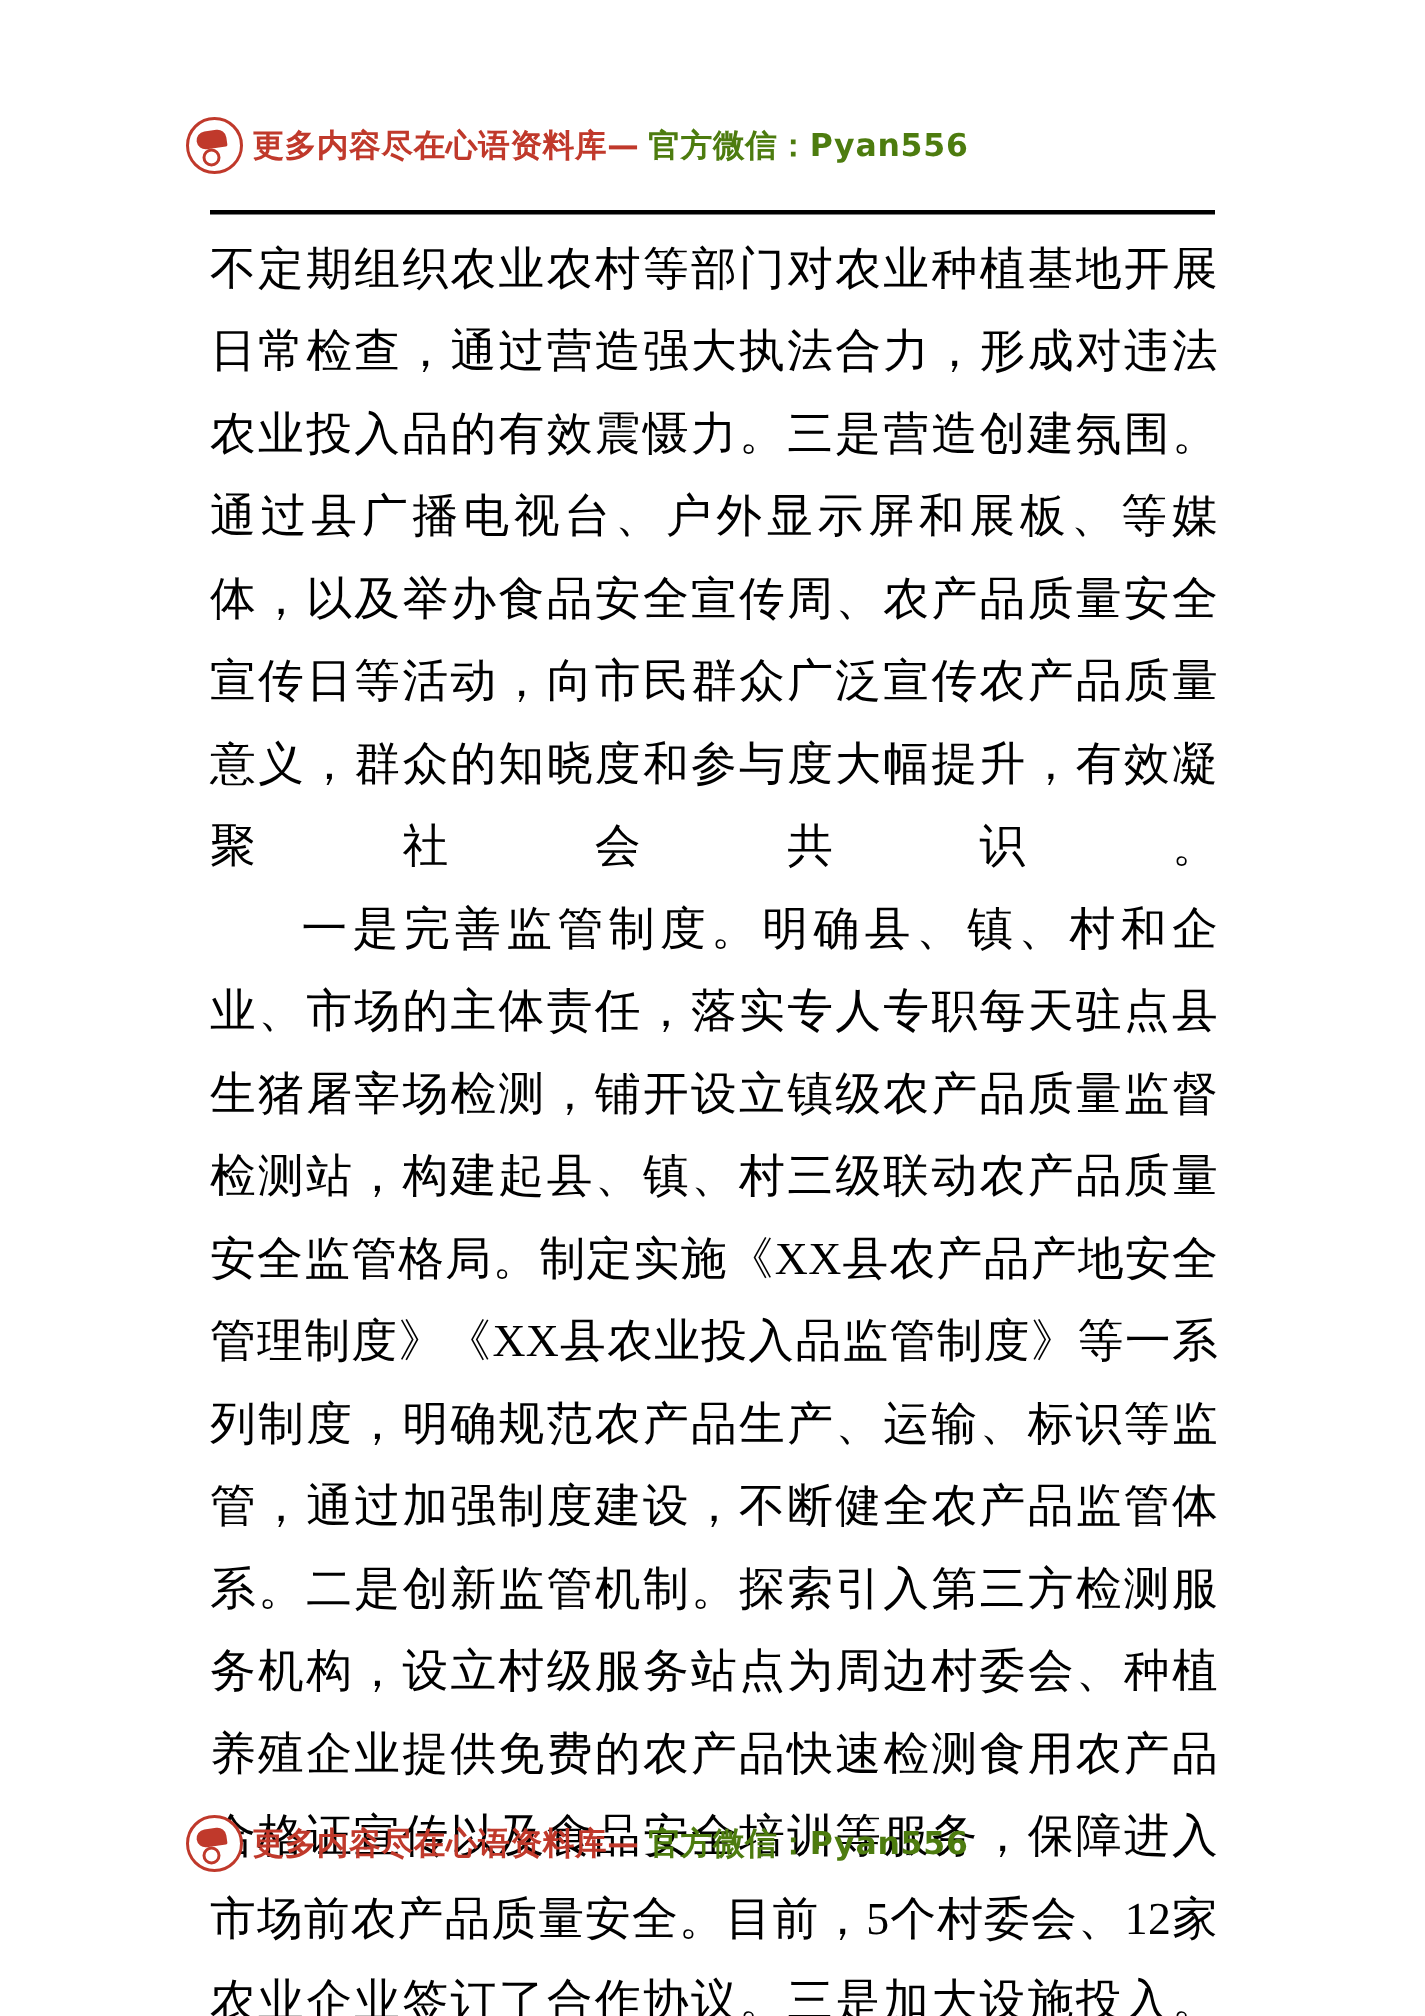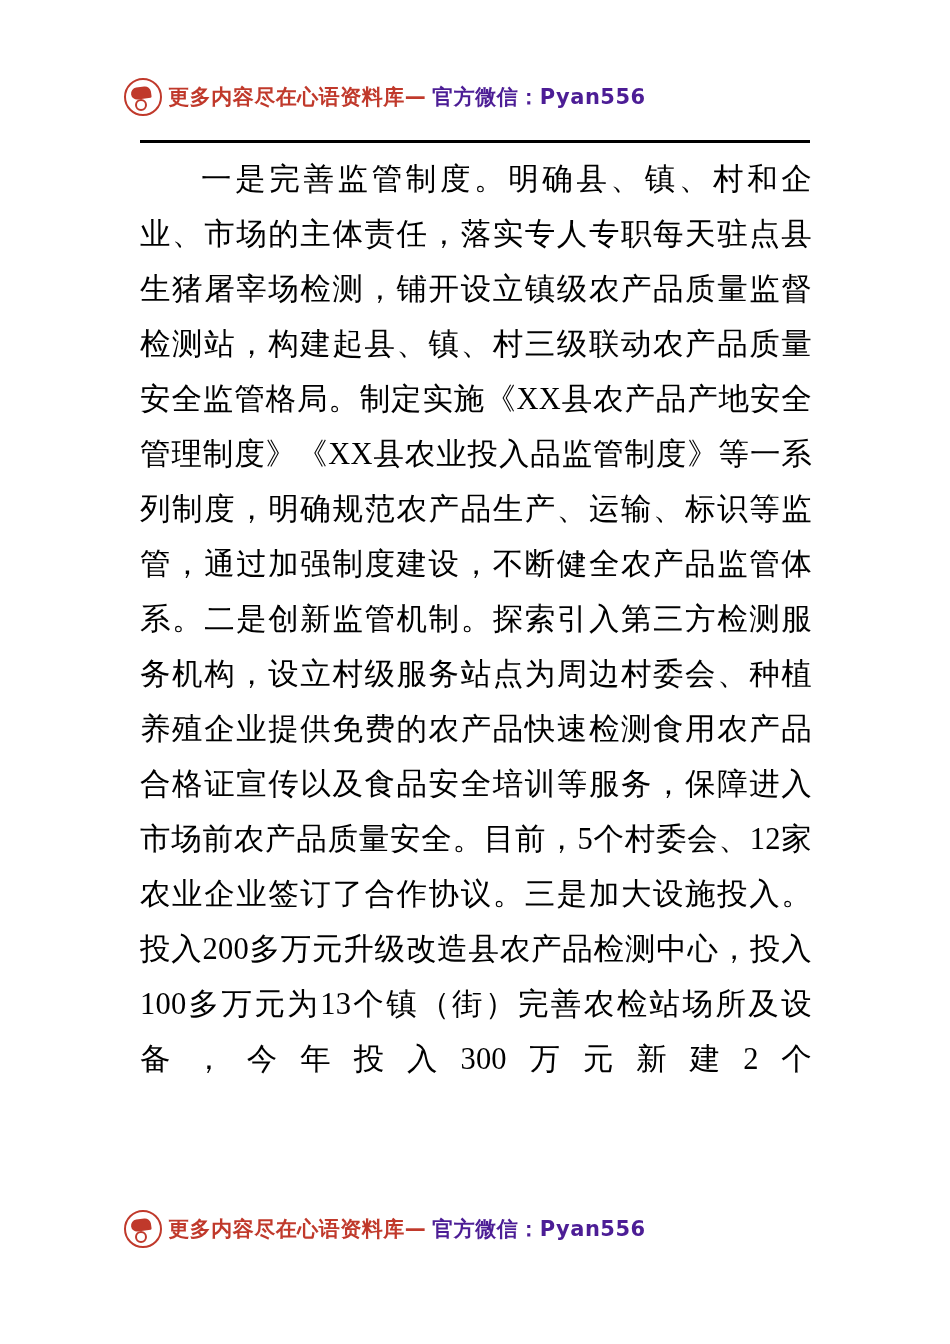--- a/index.html
+++ b/index.html
@@ -72,21 +72,21 @@
     font-size: 21px;
     font-weight: bold;
     letter-spacing: 0.5px;
     color: #c0392b;
   }
   .promo-wechat {
     font-family: "DejaVu Sans", "Liberation Sans", sans-serif;
     font-size: 21px;
     font-weight: bold;
     letter-spacing: 0.5px;
-    color: #4c1d95;
+    color: #4d7c0f;
   }
 
   
   .header-rule {
     position: absolute;
     left: 140px;
     top: 140px;
     width: 670px;
     height: 3px;
     background: #000000;
@@ -129,20 +129,21 @@
 
   <div class="promo promo-top">
     <span class="promo-logo"></span>
     <span class="promo-text">更多内容尽在心语资料库—</span>
     <span class="promo-wechat">官方微信：Pyan556</span>
   </div>
 
   <div class="header-rule"></div>
 
   <div class="content">
+    <p class="para last-line-justify">不定期组织农业农村等部门对农业种植基地开展日常检查，通过营造强大执法合力，形成对违法农业投入品的有效震慑力。三是营造创建氛围。通过县广播电视台、户外显示屏和展板、等媒体，以及举办食品安全宣传周、农产品质量安全宣传日等活动，向市民群众广泛宣传农产品质量意义，群众的知晓度和参与度大幅提升，有效凝聚社会共识。</p>
     <p class="para indent last-line-justify">一是完善监管制度。明确县、镇、村和企业、市场的主体责任，落实专人专职每天驻点县生猪屠宰场检测，铺开设立镇级农产品质量监督检测站，构建起县、镇、村三级联动农产品质量安全监管格局。制定实施《XX县农产品产地安全管理制度》《XX县农业投入品监管制度》等一系列制度，明确规范农产品生产、运输、标识等监管，通过加强制度建设，不断健全农产品监管体系。二是创新监管机制。探索引入第三方检测服务机构，设立村级服务站点为周边村委会、种植养殖企业提供免费的农产品快速检测食用农产品合格证宣传以及食品安全培训等服务，保障进入市场前农产品质量安全。目前，5个村委会、12家农业企业签订了合作协议。三是加大设施投入。投入200多万元升级改造县农产品检测中心，投入100多万元为13个镇（街）完善农检站场所及设备，今年投入300万元新建2个</p>
   </div>
 
   <div class="promo promo-bottom">
     <span class="promo-logo"></span>
     <span class="promo-text">更多内容尽在心语资料库—</span>
     <span class="promo-wechat">官方微信：Pyan556</span>
   </div>
 
 </div>

